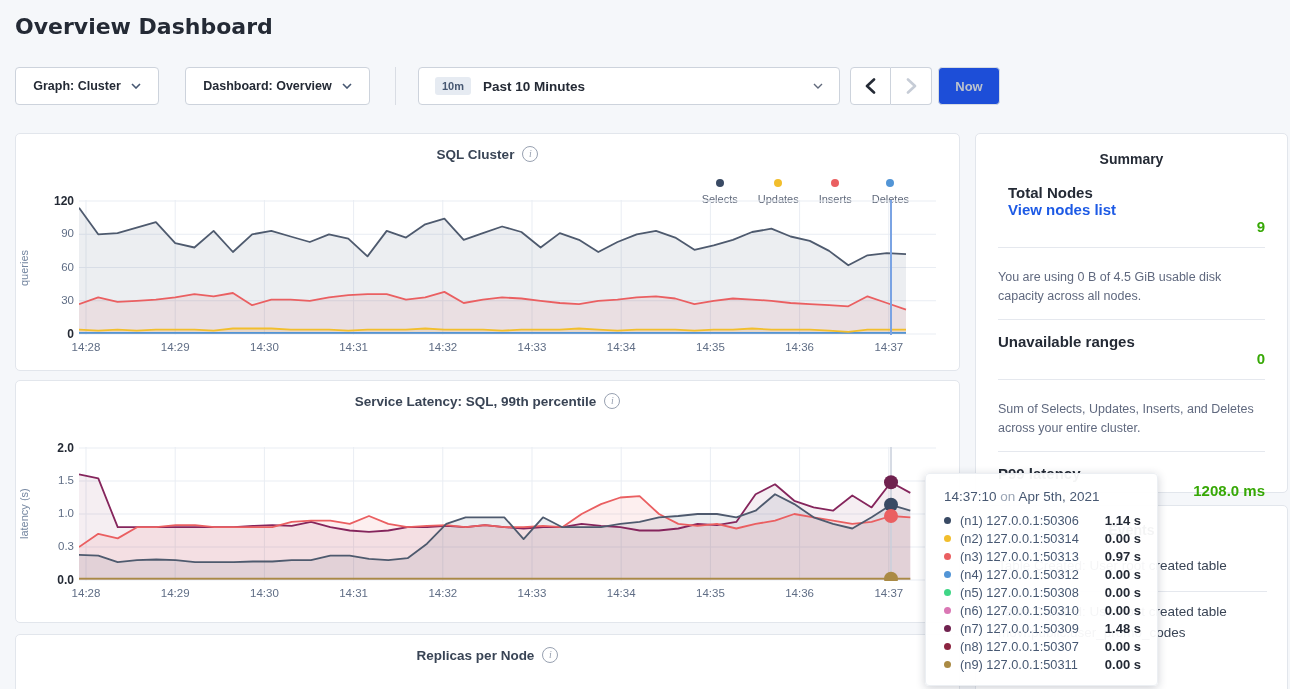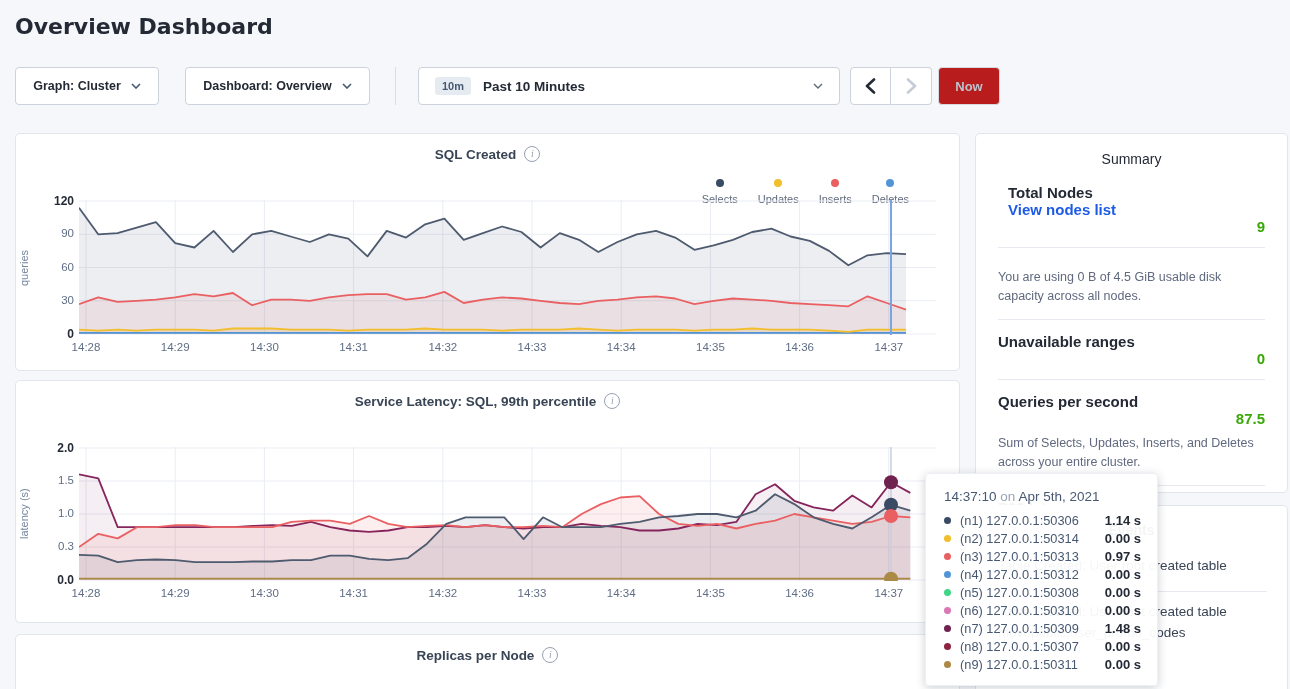--- a/index.html
+++ b/index.html
@@ -31,21 +31,21 @@
     border-radius:3px; padding:3px 7px; margin-right:12px;
   }
   .tp-label { font-size:13.5px; font-weight:700; color:#242a35; }
   .tp-chev { margin-left:auto; }
   .navgroup { position:absolute; left:850px; top:67px; display:flex; }
   .navbtn { width:41px; height:38px; background:#fff; border:1px solid #cdd3dc;
     display:flex; align-items:center; justify-content:center; cursor:pointer; }
   .navbtn.prev { border-radius:4px 0 0 4px; }
   .navbtn.next { border-radius:0 4px 4px 0; border-left:none; cursor:default; }
   .nowbtn { position:absolute; left:938px; top:67px; width:62px; height:38px;
-    background:#b91c1c; border:1px solid #d6dbe2; border-radius:4px;
+    background:#1d4ed8; border:1px solid #d6dbe2; border-radius:4px;
     font-size:13px; font-weight:700; color:#bcc3cd; cursor:default; }
   
   .panel { position:absolute; background:#fff; border:1px solid #e2e6ec; border-radius:5px; }
   .panel-sql { left:15px; top:133px; width:945px; height:238px; }
   .panel-lat { left:15px; top:380px; width:945px; height:243px; }
   .panel-rep { left:15px; top:634px; width:945px; height:130px; }
   .panel-summary { left:975px; top:133px; width:313px; height:360px; }
   .panel-events { left:975px; top:505px; width:313px; height:230px; z-index:1; }
   .chart-title-row {
     position:absolute; left:0; top:12px; width:100%;
@@ -65,21 +65,21 @@
   .ylabels { position:absolute; left:0; width:58px; }
   .ylabels span { position:absolute; right:0; font-size:11.5px; color:#5f6d85; }
   .ylabels span.bold { font-weight:700; color:#242a35; font-size:12px; }
   .xlabels { position:absolute; left:0; width:100%; height:16px; }
   .xlabels span { position:absolute; width:44px; text-align:center; font-size:11.5px; color:#5f6d85; }
   .ylab-rot {
     position:absolute; left:2px; width:14px; text-align:center;
     font-size:11px; color:#7486a0; writing-mode:vertical-rl; transform:rotate(180deg);
   }
   
-  .sum-title { text-align:center; font-size:14px; font-weight:400; color:#242a35; padding:17px 0 4px; }
+  .sum-title { text-align:center; font-size:14px; font-weight:700; color:#242a35; padding:17px 0 4px; }
   .sum-row { margin:0 22px; padding:13px 0 12px; border-bottom:1px solid #e5e8ee; }
   .sum-row:last-child { border-bottom:none; }
   .sum-head { display:flex; align-items:baseline;flex-direction:column; }
   .sum-label { font-size:15px; font-weight:700; color:#242a35; }
   .sum-link { font-size:15px; font-weight:700; color:#1d5ae5; margin-left:10px; cursor:pointer; }
   .sum-value { margin-left:auto; font-size:15px; font-weight:700; color:#37a806; }
   .sum-desc { font-size:12.5px; color:#60697f; line-height:1.55; margin-top:7px; }
   
   .ev-title { text-align:center; font-size:14px; font-weight:700; color:#242a35; padding:16px 0 8px; }
   .ev-item { margin:0 20px 0 22px; padding:10px 0 14px; font-size:13.5px; color:#394455; line-height:1.55; }
@@ -136,21 +136,21 @@
   <button class="navbtn next">
     <svg width="11" height="16" viewBox="0 0 11 16">
         <polyline points="2,1.5 9,8 2,14.5" fill="none" stroke="#c6ccd6" stroke-width="2.6" stroke-linecap="round" stroke-linejoin="round"></polyline>
       </svg>
   </button>
 </div>
 <button class="nowbtn">Now</button>
 
 <div class="panel panel-sql">
   <div class="chart-title-row">
-    <span class="chart-title">SQL Created</span>
+    <span class="chart-title">SQL Cluster</span>
     <span class="info-icon">i</span>
   </div>
   <div class="legend">
       <span class="legend-item">
         <span class="legend-dot" style="background: rgb(57, 74, 100);"></span>
         <span>Selects</span>
       </span>
       <span class="legend-item">
         <span class="legend-dot" style="background: rgb(242, 190, 44);"></span>
         <span>Updates</span>
@@ -296,24 +296,20 @@
   </div>
 
   <div class="sum-row">
     <div class="sum-head">
       <span class="sum-label">Unavailable ranges</span>
       <span class="sum-value">0</span>
     </div>
   </div>
 
   <div class="sum-row">
-    <div class="sum-head">
-      <span class="sum-label">Queries per second</span>
-      <span class="sum-value">87.5</span>
-    </div>
     <div class="sum-desc">Sum of Selects, Updates, Inserts, and Deletes across your entire cluster.</div>
   </div>
 
   <div class="sum-row">
     <div class="sum-head">
       <span class="sum-label">P99 latency</span>
       <span class="sum-value">1208.0 ms</span>
     </div>
   </div>
 </div>

